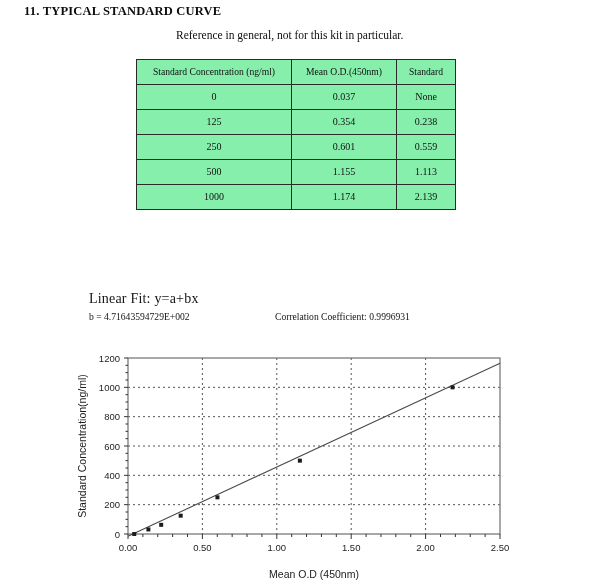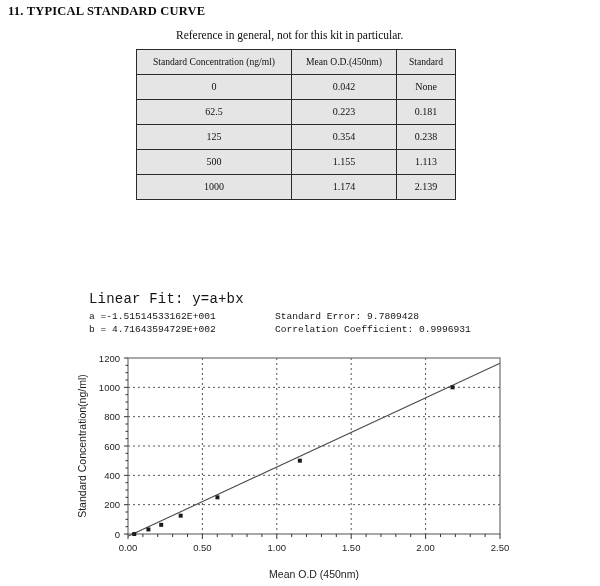--- a/index.html
+++ b/index.html
@@ -12,21 +12,21 @@
     height: 586px;
     position: relative;
     font-family: "Liberation Serif", serif;
     color: #1a1a1a;
     overflow: hidden;
   }
 
   
   .section-title {
     position: absolute;
-    left: 8px;
+    left: 24px;
     top: 4px;
     font-family: "Liberation Serif", serif;
     font-weight: bold;
     font-size: 12.5px;
     letter-spacing: 0.2px;
     color: #0d0d0d;
     white-space: nowrap;
   }
 
   
@@ -38,26 +38,26 @@
     font-weight: normal;
     font-size: 11.5px;
     color: #0d0d0d;
     white-space: nowrap;
   }
 
   
   .curve-table {
     position: absolute;
     left: 136px;
-    top: 49px;
+    top: 59px;
     border-collapse: collapse;
     font-family: "Liberation Serif", serif;
     font-size: 10px;
     color: #111;
-    background: #e5e5e5;
+    background: #86efac;
   }
   .curve-table th,
   .curve-table td {
     border: 1px solid #2a2a2a;
     text-align: center;
     vertical-align: middle;
     font-weight: normal;
     padding: 0;
     height: 24px;
     line-height: 24px;
@@ -68,21 +68,21 @@
   .curve-table td.col-od { width: 104px; }
   .curve-table th.col-adj,
   .curve-table td.col-adj { width: 58px; }
   .curve-table th { font-size: 9.6px; }
 
   
   .fit-block {
     position: absolute;
     left: 89px;
     top: 291px;
-    font-family: Liberation Mono, monospace;
+    font-family: Liberation Serif, serif;
     color: #141414;
   }
   .fit-heading {
     font-size: 14px;
     letter-spacing: 0.2px;
     margin-bottom: 3px;
     white-space: nowrap;
   }
   .fit-rows {
     position: relative;
@@ -132,52 +132,49 @@
   <thead>
     <tr>
       <th class="col-conc">Standard Concentration (ng/ml)</th>
       <th class="col-od">Mean O.D.(450nm)</th>
       <th class="col-adj">Standard</th>
     </tr>
   </thead>
   <tbody>
     <tr>
       <td class="col-conc">0</td>
-      <td class="col-od">0.042</td>
+      <td class="col-od">0.037</td>
       <td class="col-adj">None</td>
-    </tr>
-    <tr>
-      <td class="col-conc">62.5</td>
-      <td class="col-od">0.223</td>
-      <td class="col-adj">0.181</td>
     </tr>
     <tr>
       <td class="col-conc">125</td>
       <td class="col-od">0.354</td>
       <td class="col-adj">0.238</td>
     </tr>
     <tr>
+      <td class="col-conc">250</td>
+      <td class="col-od">0.601</td>
+      <td class="col-adj">0.559</td>
+    </tr>
+    <tr>
       <td class="col-conc">500</td>
       <td class="col-od">1.155</td>
       <td class="col-adj">1.113</td>
     </tr>
     <tr>
       <td class="col-conc">1000</td>
       <td class="col-od">1.174</td>
       <td class="col-adj">2.139</td>
     </tr>
   </tbody>
 </table>
 
 <div class="fit-block">
   <div class="fit-heading">Linear Fit: y=a+bx</div>
   <div class="fit-rows">
-    <div class="fit-row">
-      <span class="fit-left">a =-1.51514533162E+001</span><span class="fit-right">Standard Error: 9.7809428</span>
-    </div>
     <div class="fit-row">
       <span class="fit-left">b = 4.71643594729E+002</span><span class="fit-right">Correlation Coefficient: 0.9996931</span>
     </div>
   </div>
 </div>
 
 <div class="chart-wrap">
   <svg class="chart-svg" width="600" height="240" viewBox="0 0 600 240">
 
     <rect id="plot-bg" x="128" y="12" width="372" height="176" fill="#ffffff"></rect>

